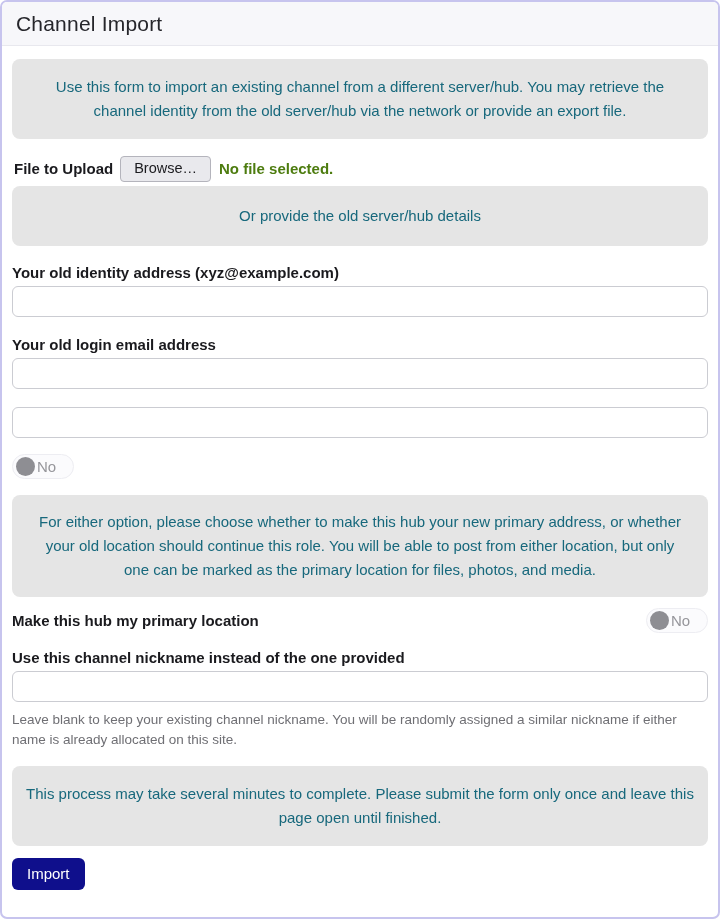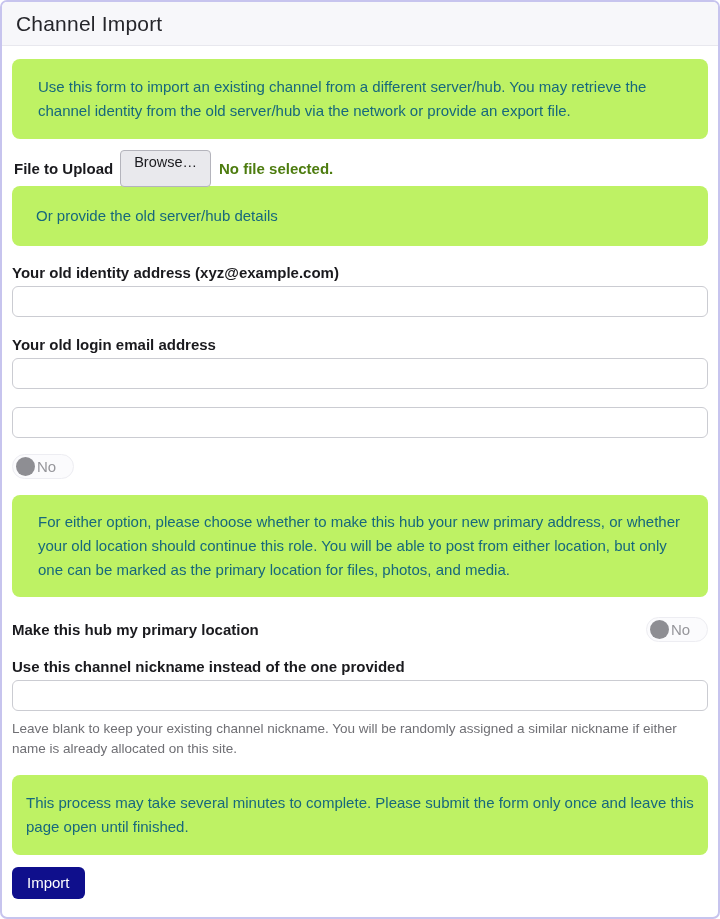--- a/index.html
+++ b/index.html
@@ -26,45 +26,45 @@
   .page-title {
     font-size:21px;
     font-weight:400;
     color:#26262b;
     letter-spacing:0.2px;
   }
 
   .content { padding:13px 10px 0; }
 
   .info-box {
-    background:#bef264;
+    background:#e5e5e5;
     color:#17687c;
     border-radius:8px;
-    text-align:left;
+    text-align:center;
     font-size:15px;
     line-height:24px;
   }
   .box-intro   { padding:16px 26px; }
   .box-or      { padding:18px 24px; margin-top:3px; }
   .box-primary { padding:15px 26px; margin-top:16px; }
   .box-process { padding:16px 14px; margin-top:16px; }
 
   .file-row {
     display:flex; align-items:center;
     margin:15px 0 0 2px;
     height:29px;
     font-size:15px;
   }
   .file-label { font-weight:700; color:#1a1a1e; }
   .browse-btn {
     margin-left:7px;
     background:#e9e9ed;
     border:1px solid #b4b4bc;
     border-radius:4px;
-    padding:3px 13px 16px;
+    padding:3px 13px 5px;
     font-size:14.5px;
     color:#1b1b1f;
     font-family:inherit;
     cursor:pointer;
   }
   .no-file { margin-left:8px; color:#4d7c0f;font-weight:bold; }
 
   .form-group { margin-top:17px; }
   .form-group.g2, .form-group.g3 { margin-top:18px; }
   .form-group.g4 { margin-top:15px; }
@@ -88,21 +88,21 @@
     font-family:inherit;
     color:#1a1a1e;
     background:#ffffff;
     outline:none;
   }
 
   .toggle-row {
     display:flex; align-items:center; justify-content:space-between;
     margin-top:16px;
   }
-  .toggle-row.second { margin-top:20px; }
+  .toggle-row.second { margin-top:11px; }
   .toggle-label { font-weight:700; font-size:15px; color:#1a1a1e; }
   .toggle {
     width:62px; height:25px;
     box-sizing:border-box;
     background:#fbfbfd;
     border:1px solid #ededf2;
     border-radius:13px;
     display:flex; align-items:center;
     padding:0 3px;
     cursor:pointer;

